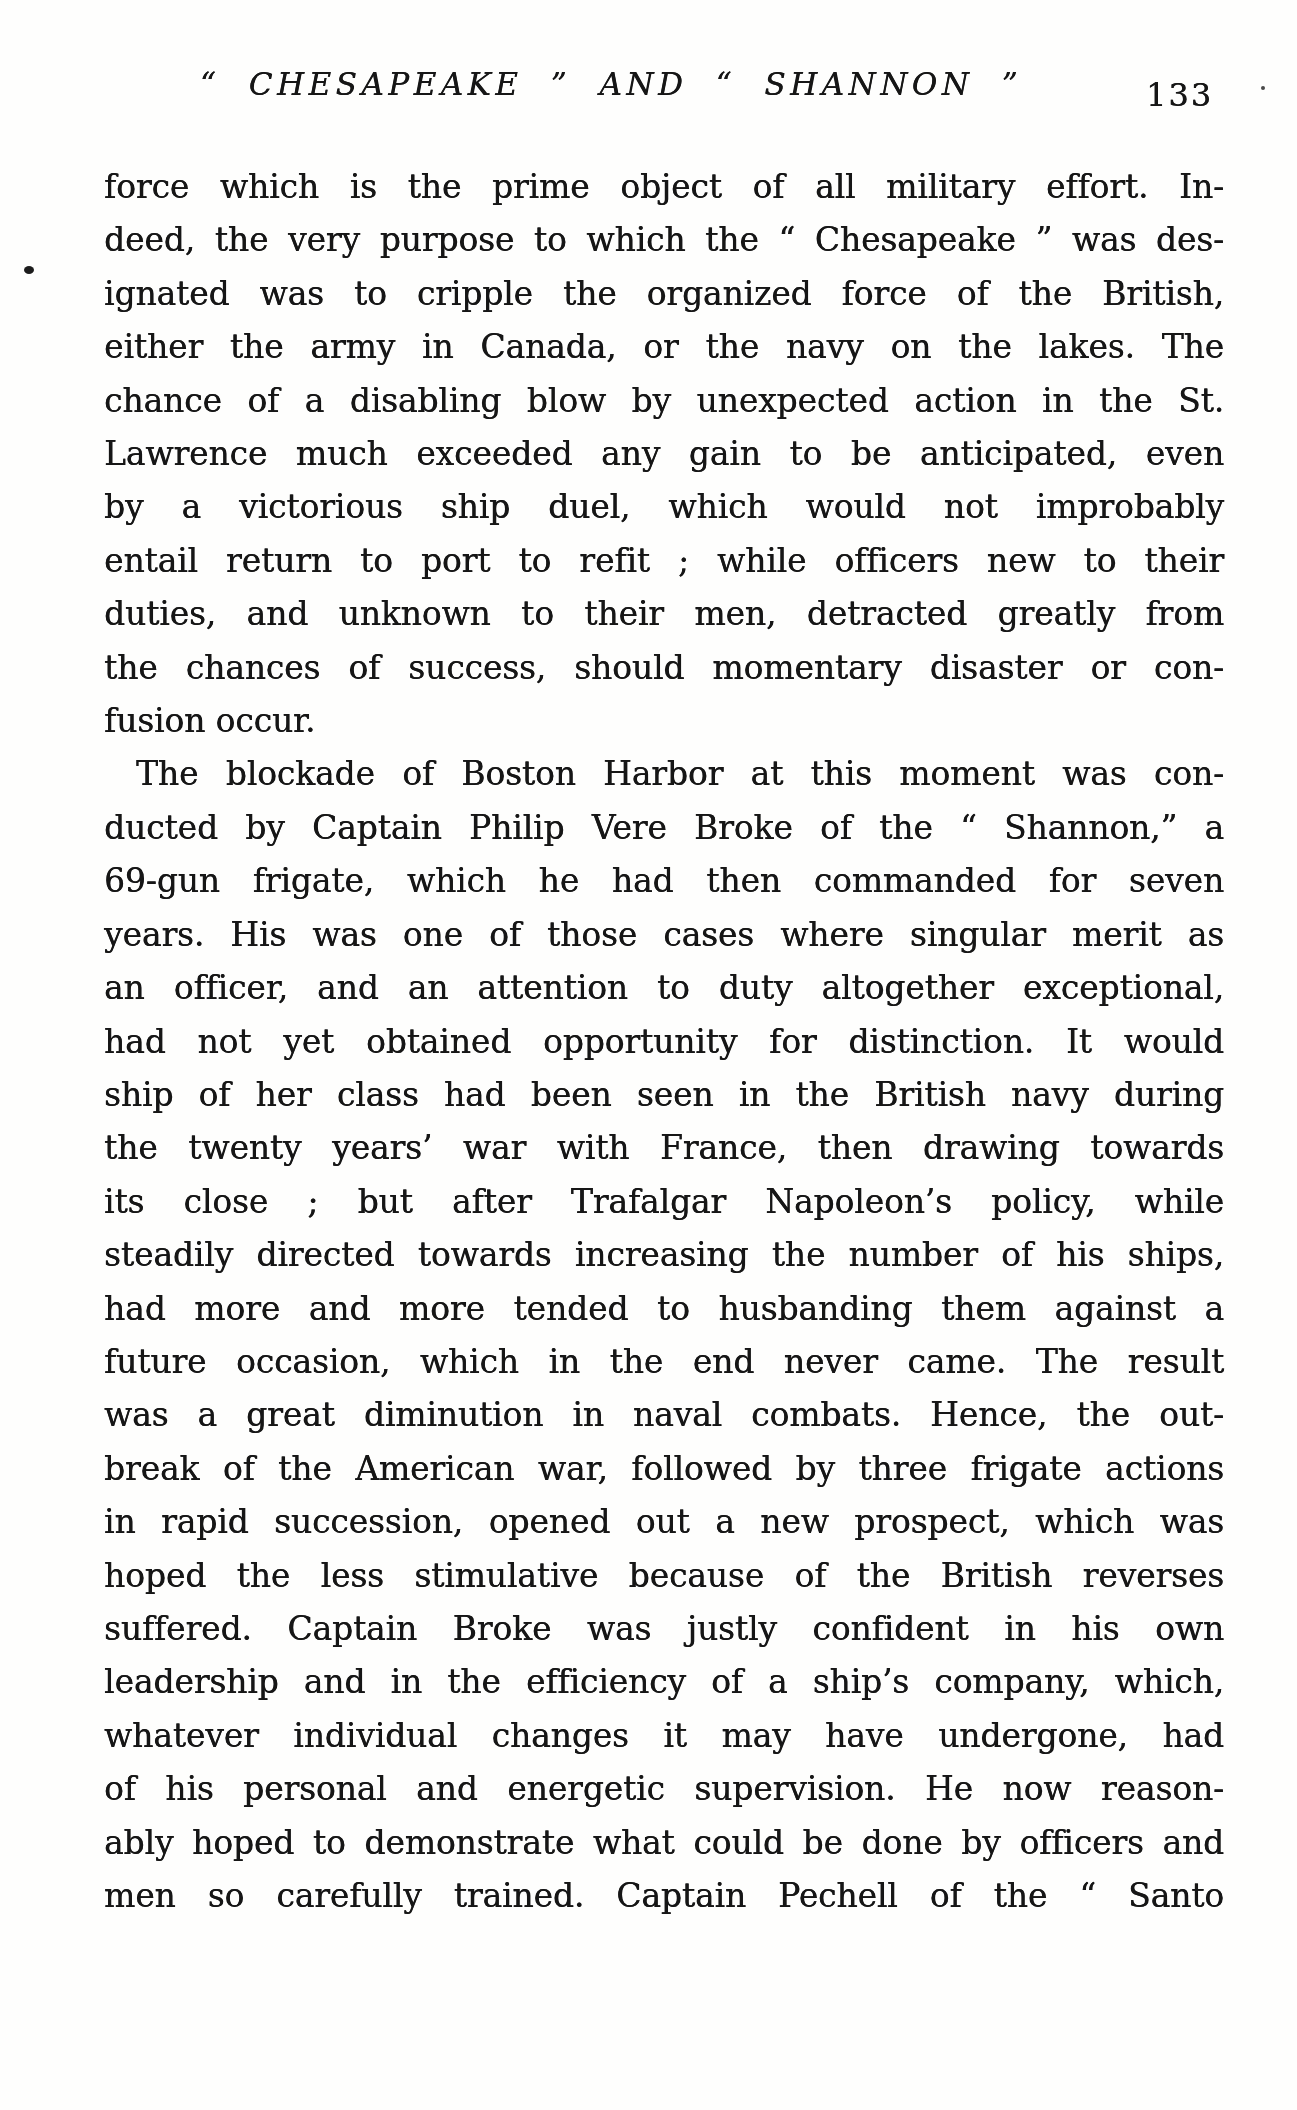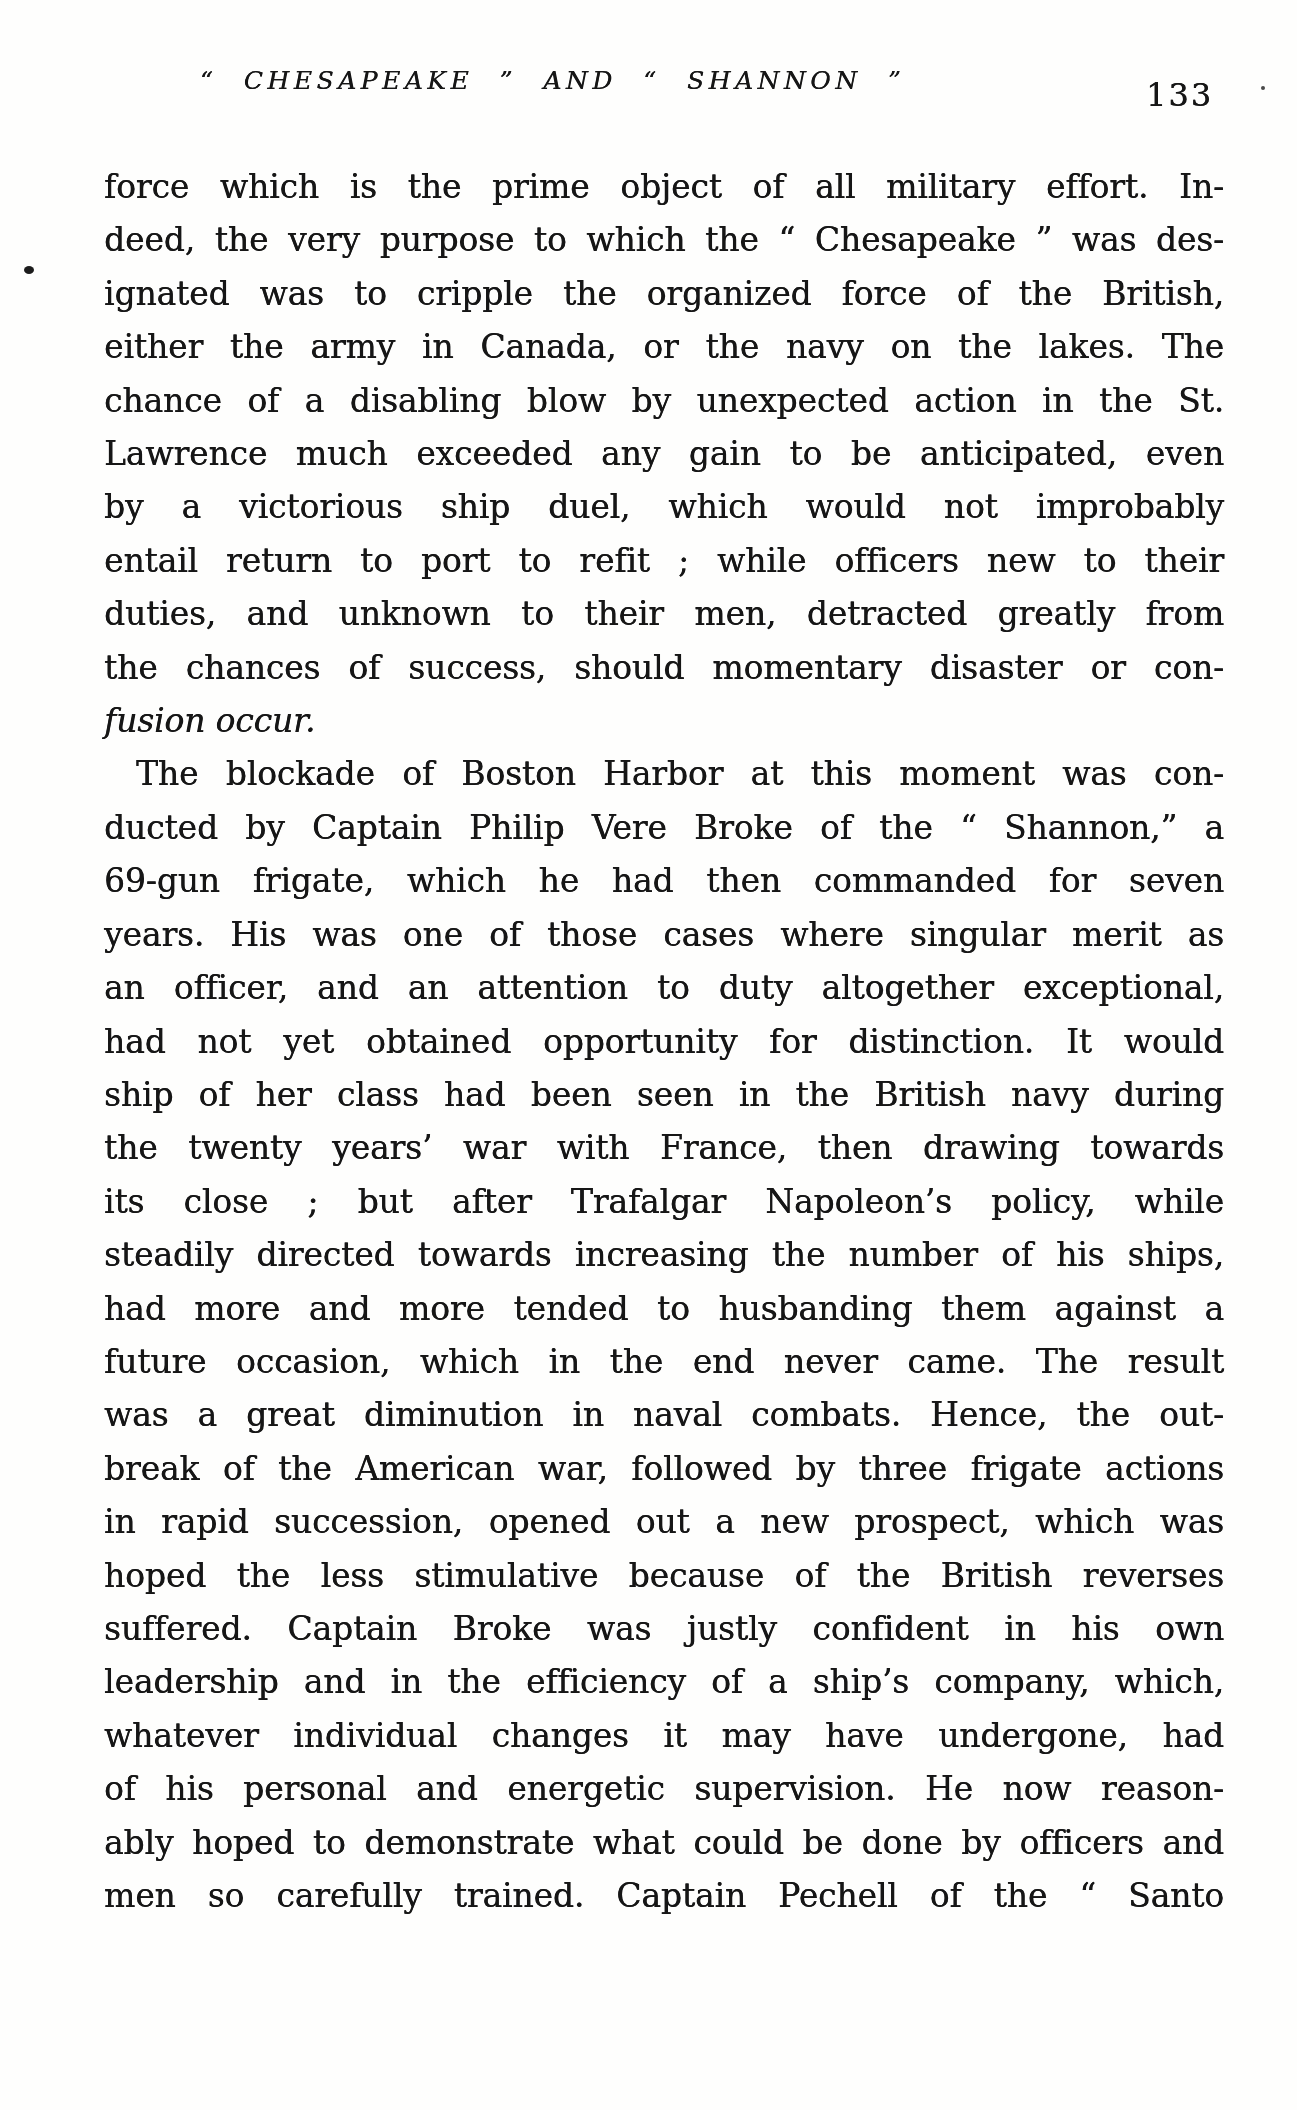--- a/index.html
+++ b/index.html
@@ -8,38 +8,38 @@
     width:1297px;height:2110px;
     background:#fefefdff;
     font-family:"DejaVu Serif","Liberation Serif",serif;
     color:#161616;
     overflow:hidden;
     text-shadow:0.35px 0 0 #161616;
   }
   .running-header{position:absolute;top:0;left:0;width:100%;height:150px;}
   .rh-title{
     position:absolute;left:200px;top:66px;
-    font-style:italic;font-size:25px;
+    font-style:italic;font-size:31px;
     letter-spacing:4.5px;word-spacing:14px;
     white-space:nowrap;
   }
   .rh-num{
     position:absolute;right:84px;top:76px;
     font-size:32px;letter-spacing:2px;
   }
   .text-block{
     position:absolute;left:104px;top:160px;width:1120px;
   }
   .line{
     font-size:33px;line-height:53.4px;
     letter-spacing:-0.15px;
     text-align:justify;
     text-align-last:justify;
   }
-  .line.para-end{text-align-last:left;font-style:italic;}
+  .line.para-end{text-align-last:left;}
   .line.indent{text-indent:32px;}
   .speck{position:absolute;background:#1c1c1c;border-radius:50%;}
   .speck.s1{left:24px;top:266px;width:10px;height:8px;}
   .speck.s2{left:1261px;top:86px;width:4px;height:4px;background:#4a4a4a;}
 </style>
 </head>
 <body>
 
 <div class="page">
 

